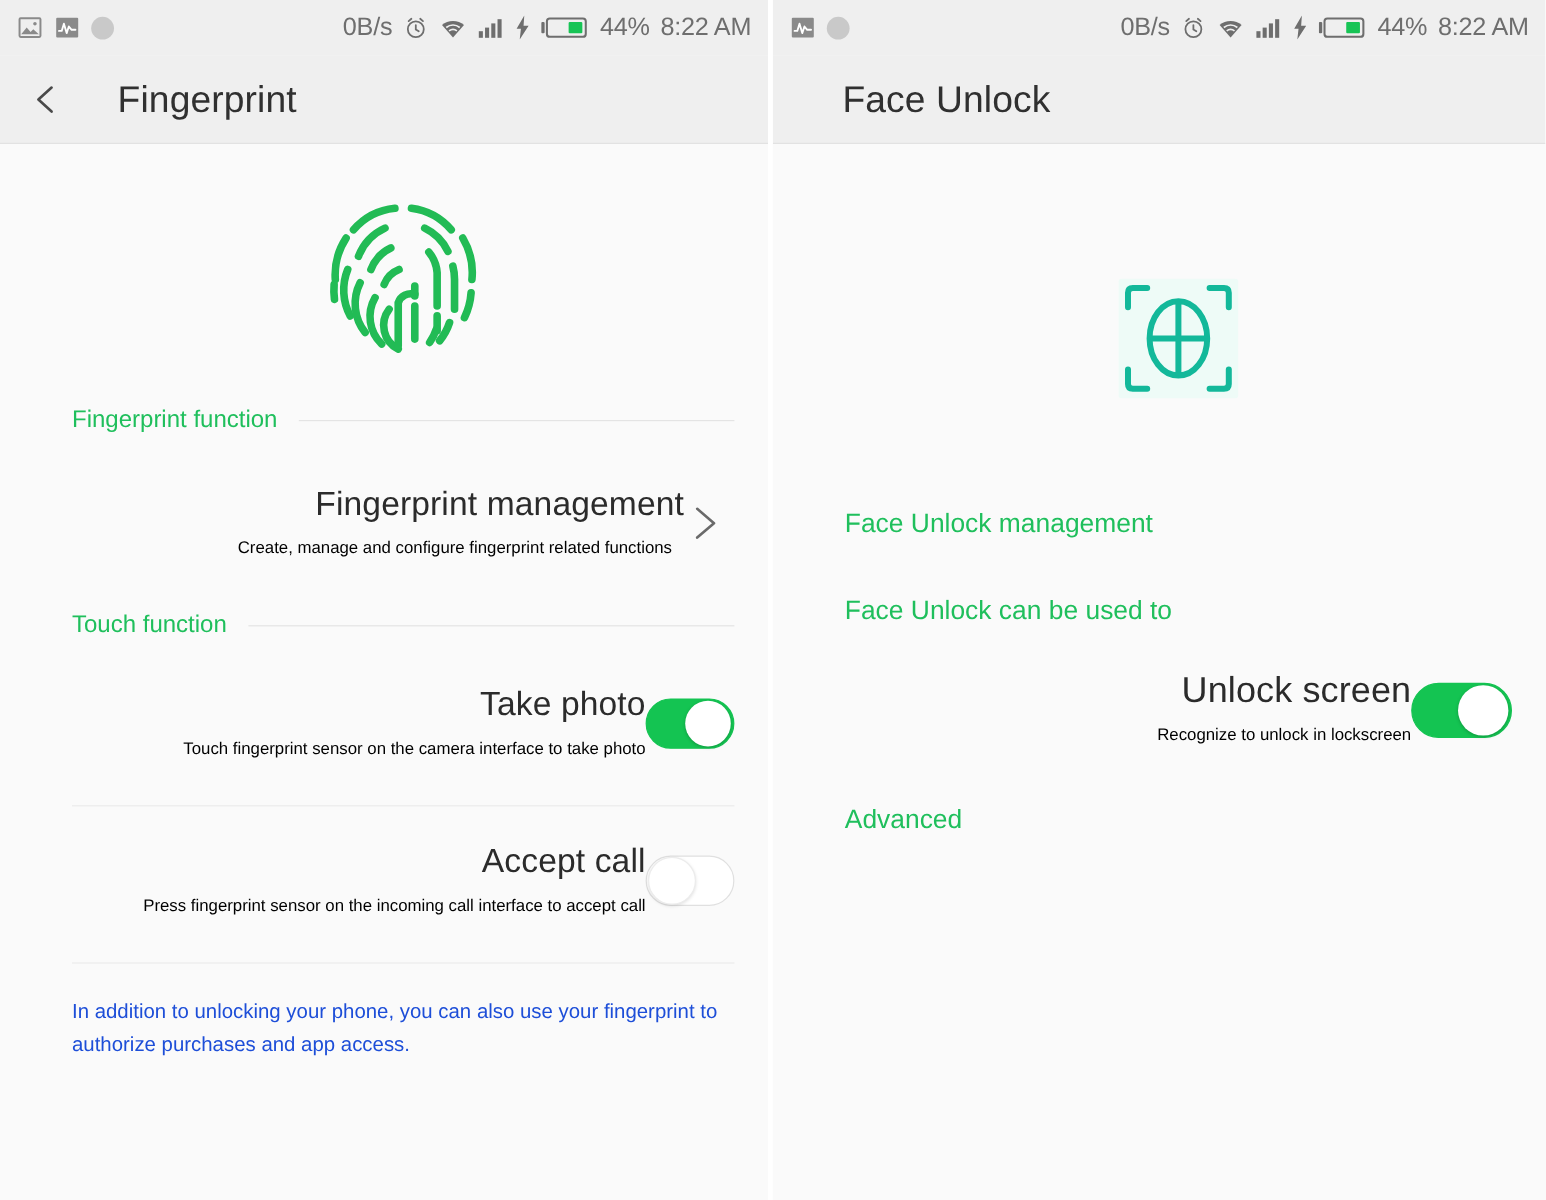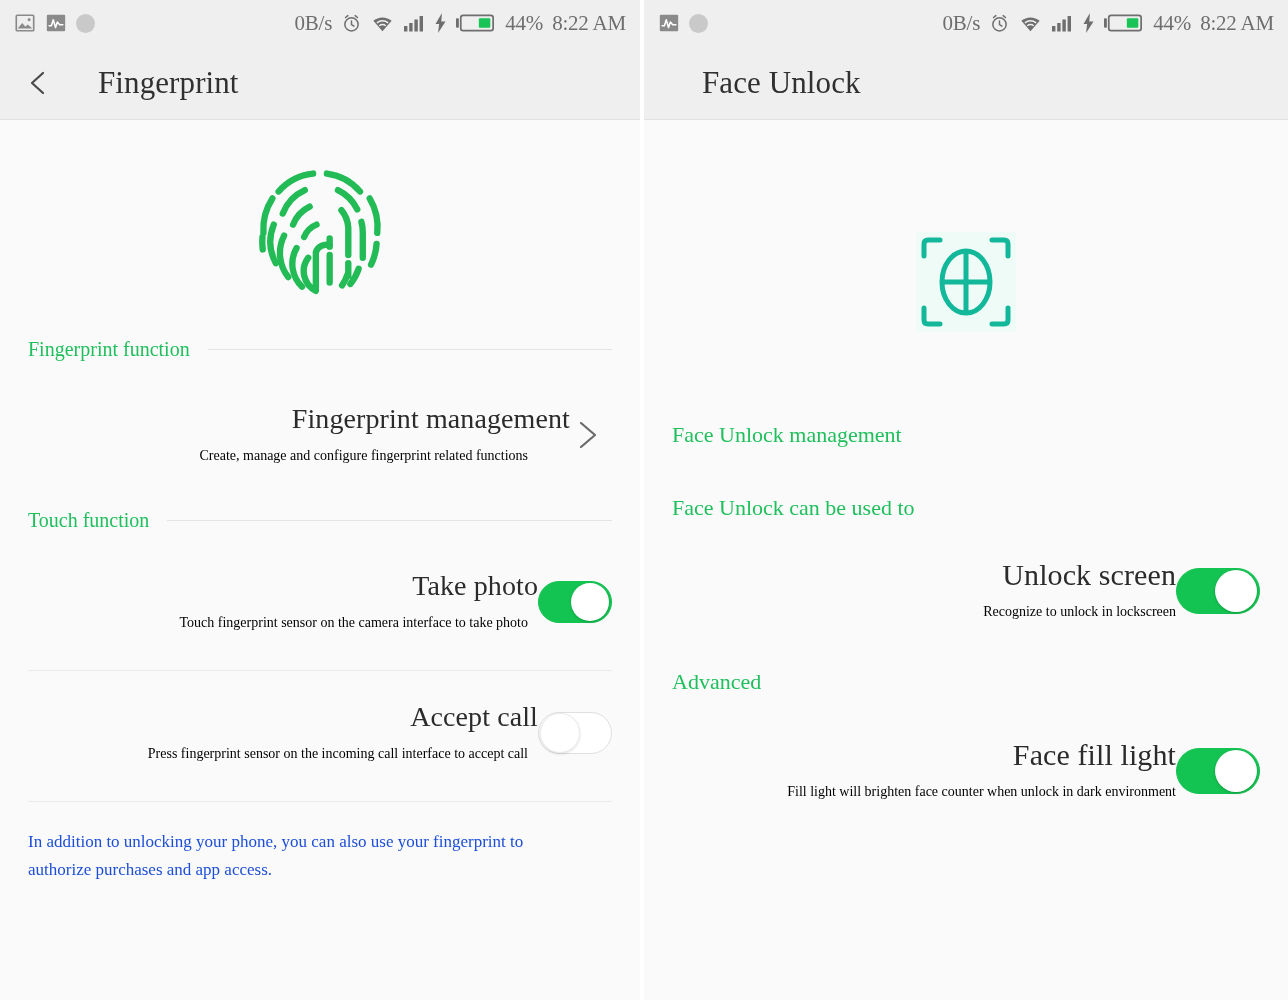--- a/index.html
+++ b/index.html
@@ -17,21 +17,20 @@
     display: flex;
     width: 1288px;
     height: 1000px;
     background: #ffffff;
   }
   .phone {
     position: relative;
     height: 1000px;
     background: #fafafa;
     overflow: hidden;
-    font-family: Liberation Serif, serif;
   }
   .phone.left  { width: 640px; }
   .phone.gap   { width: 4px; background: #ffffff; }
   .phone.right { width: 644px; }
 
   
   .statusbar {
     height: 46px;
     background: #efefef;
     display: flex;
@@ -76,20 +75,21 @@
     letter-spacing: 0.1px;
     margin-left: 28px;
   }
 
   
   .content {
     position: relative;
     background: #fafafa;
     height: 880px;
     box-sizing: border-box;
+    padding-left: 32px;
   }
 
   .hero {
     display: flex;
     justify-content: center;
     align-items: center;
   }
   .hero.fp  { padding-top: 30px; padding-bottom: 20px; }
   .hero.face{ padding-top: 112px; padding-bottom: 20px; }
 
@@ -438,26 +438,17 @@
         </div>
         <span class="toggle lg on">
             <span class="knob"></span>
           </span>
       </div>
 
       <div class="r-sec" style="margin-top:44px;">
         <span class="r-green">Advanced</span>
       </div>
 
-      <div class="row" style="margin-top:42px;">
-        <div class="row-texts">
-          <div class="row-title" style="font-size:30px;">Face fill light</div>
-          <div class="row-sub wide">Fill light will brighten face counter when unlock in dark environment</div>
-        </div>
-        <span class="toggle lg on">
-            <span class="knob"></span>
-          </span>
-      </div>
 
     </div>
   </div>
 
 </div>
 
 </body></html>

